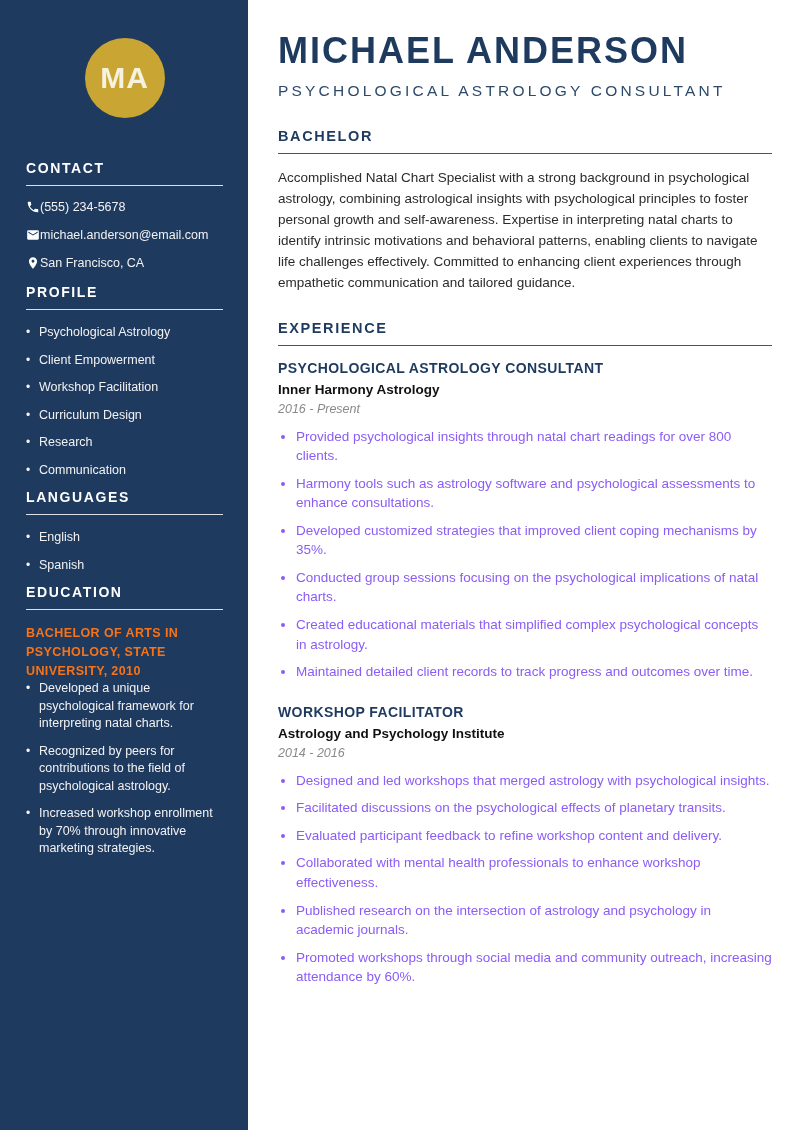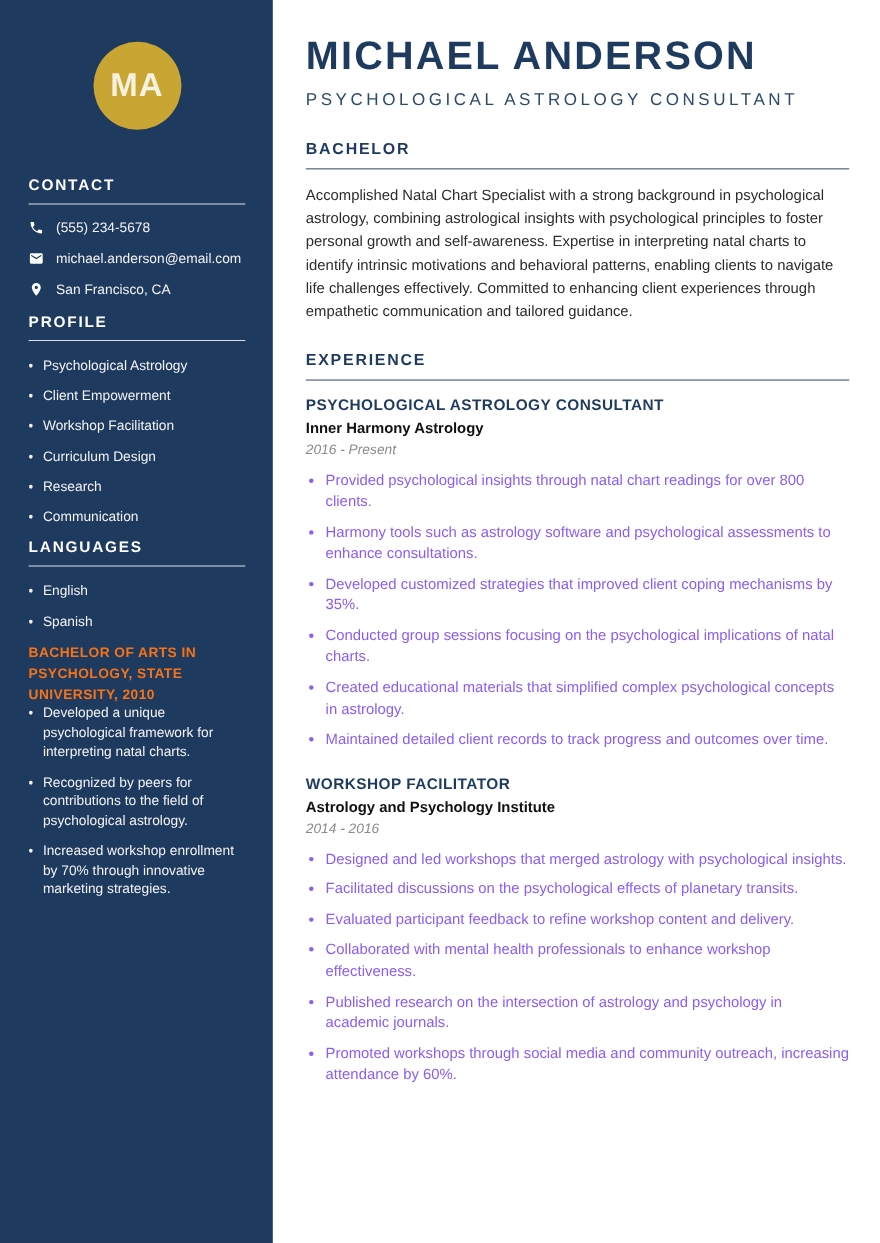--- a/index.html
+++ b/index.html
@@ -30,21 +30,21 @@
   .avatar span{
     font-size:30px;font-weight:bold;color:#f7f1df;letter-spacing:1px;
   }
   .side-h{
     font-size:14px;font-weight:bold;letter-spacing:1.6px;
     margin:30px 0 14px 0;padding-bottom:9px;
     border-bottom:1px solid rgba(255,255,255,0.85);
   }
   .side-h:first-of-type{margin-top:0;}
   .contact-row{
-    display:flex;align-items:center;gap:11px;
+    display:flex;align-items:center;
     font-size:12.5px;margin-bottom:14px;color:#f2f2f2;
   }
   .cicon{width:14px;height:14px;flex-shrink:0;display:inline-flex;}
   .cicon svg{width:14px;height:14px;}
   .side-list{list-style:none;margin:0;padding:0;}
   .side-list li{
     position:relative;padding-left:13px;margin-bottom:10px;
     font-size:12.5px;line-height:1.4;color:#f2f2f2;
   }
   .side-list li::before{content:"•";position:absolute;left:0;top:0;font-size:12px;}
@@ -140,20 +140,21 @@
     <section>
       <h2 class="side-h">LANGUAGES</h2>
       <ul class="side-list">
 
       <li>English</li>
           <li>Spanish</li>
         </ul>
     </section>
 
     <section>
+      <h2 class="side-h">EDUCATION</h2>
       <p class="degree">BACHELOR OF ARTS IN PSYCHOLOGY, STATE UNIVERSITY, 2010</p>
     </section>
 
     <section>
       <ul class="side-list">
 
       <li>Developed a unique psychological framework for interpreting natal charts.</li>
           <li>Recognized by peers for contributions to the field of psychological astrology.</li>
           <li>Increased workshop enrollment by 70% through innovative marketing strategies.</li>
         </ul>

